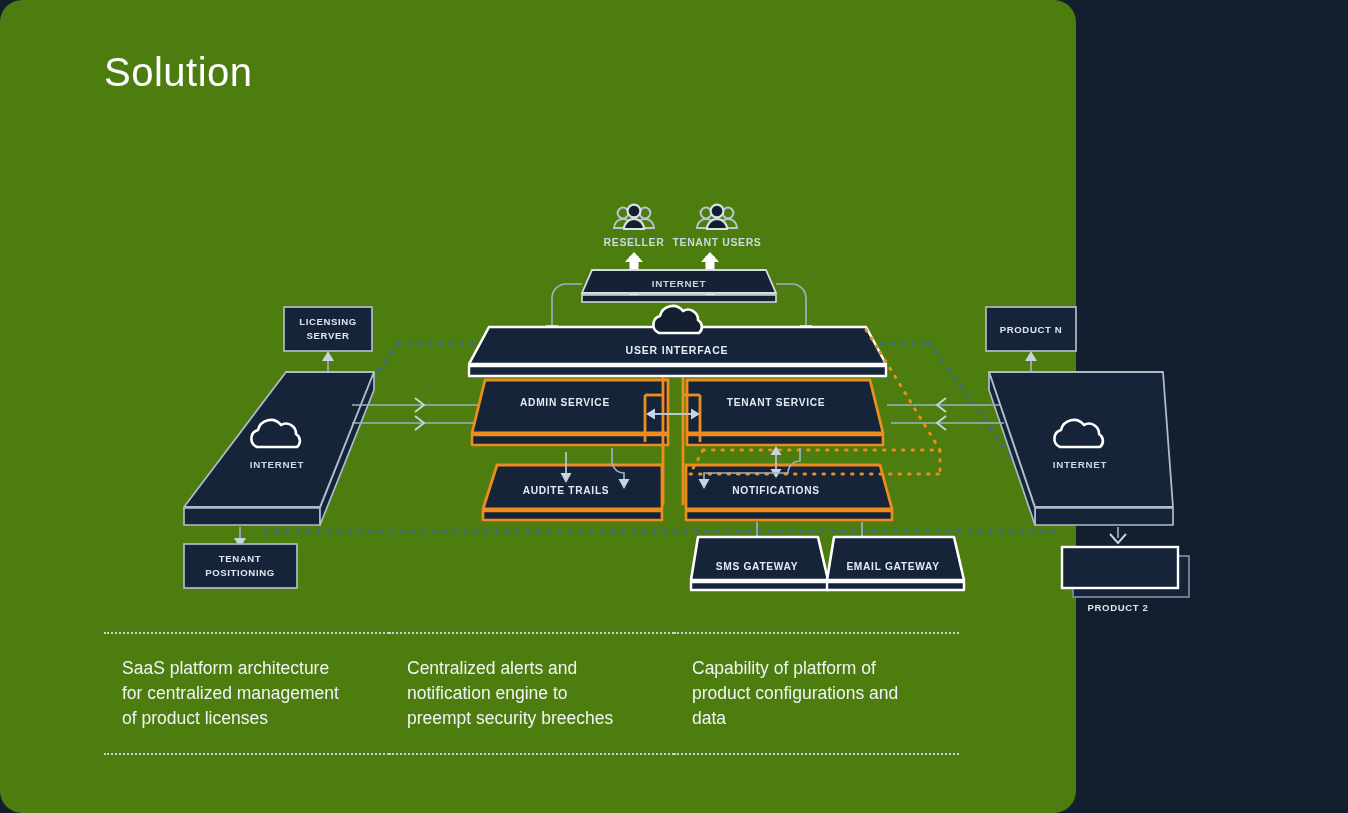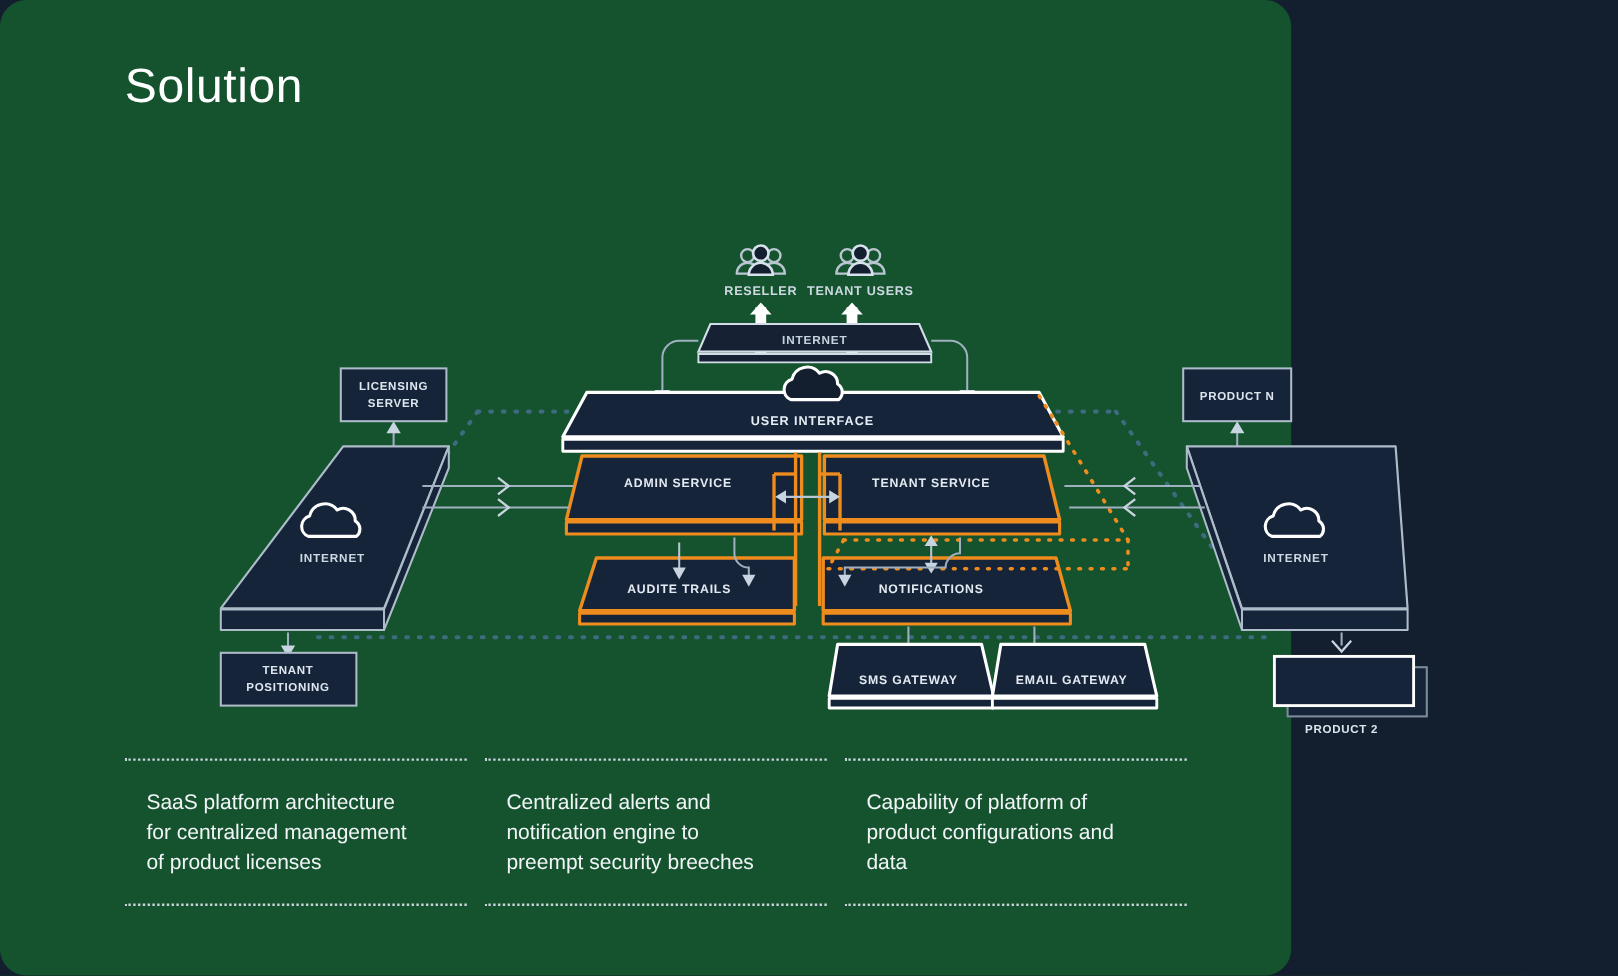--- a/index.html
+++ b/index.html
@@ -11,21 +11,21 @@
     width: 1348px;
     height: 813px;
     overflow: hidden;
     font-family: "Liberation Sans", sans-serif;
     color: #ffffff;
   }
   #page {
     position: relative;
     width: 1076px;
     height: 813px;
-    background: #14532d;
+    background: #4d7c0f;
     border-radius: 22px;
   }
   #page-title {
     position: absolute;
     left: 104px;
     top: 52px;
     font-size: 40px;
     font-weight: 300;
     letter-spacing: 0.5px;
     color: #ffffff;
@@ -43,21 +43,21 @@
     width: 1348px;
     height: 480px;
   }
   #captions {
     position: absolute;
     left: 104px;
     top: 632px;
     width: 1140px;
     display: flex;
     flex-direction: row;
-    gap: 15px;
+    gap: 0px;
   }
   .caption-card {
     width: 285px;
     box-sizing: border-box;
     padding: 0 18px 0 18px;
     border-top: 2px dotted #c8d2dc;
     border-bottom: 2px dotted #c8d2dc;
     padding-top: 22px;
     padding-bottom: 22px;
     margin-right: 0px;

